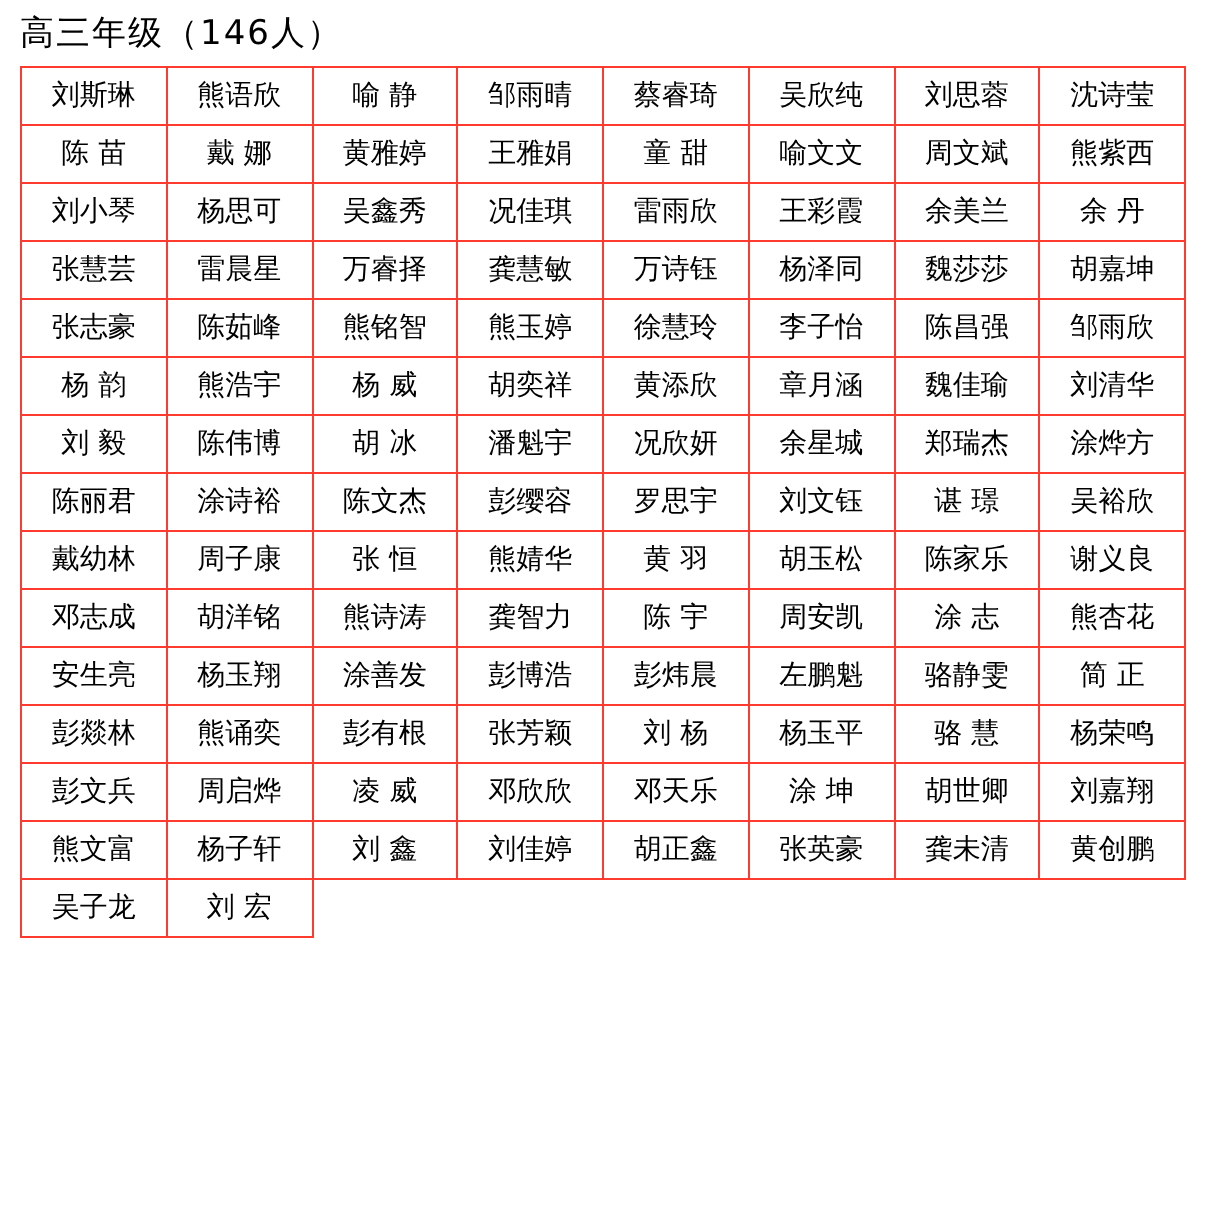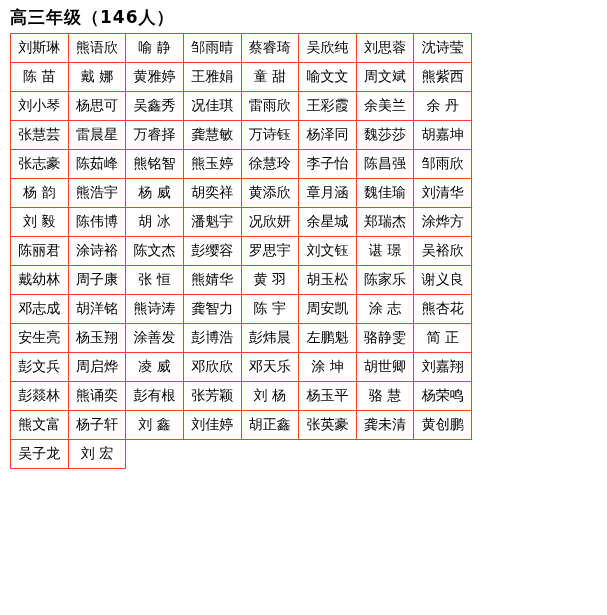--- a/index.html
+++ b/index.html
@@ -15,31 +15,31 @@
   }
   .page {
     width: 607px;
     height: 615px;
     position: relative;
     box-sizing: border-box;
     padding: 0;
   }
   .title {
     font-size: 17px;
-    font-weight: bold;
+    font-weight: normal;
     color: #000000;
     padding: 6px 0 5px 10px;
     letter-spacing: 1px;
     line-height: 22px;
     white-space: nowrap;
   }
   table.roster {
     border-collapse: collapse;
     table-layout: fixed;
-    width: 462px;
+    width: 583px;
     margin: 0 0 0 10px;
   }
   table.roster td {
     border: 1px solid #ff3b30;
     height: 28px;
     text-align: center;
     vertical-align: middle;
     font-size: 14px;
     color: #000000;
     padding: 0 2px;
@@ -162,40 +162,40 @@
           <td>安生亮</td>
           <td>杨玉翔</td>
           <td>涂善发</td>
           <td>彭博浩</td>
           <td>彭炜晨</td>
           <td>左鹏魁</td>
           <td>骆静雯</td>
           <td>简 正</td>
         </tr>
         <tr>
+          <td>彭燚林</td>
+          <td>熊诵奕</td>
+          <td>彭有根</td>
+          <td>张芳颖</td>
+          <td>刘 杨</td>
+          <td>杨玉平</td>
+          <td>骆 慧</td>
+          <td>杨荣鸣</td>
+        </tr>
+        <tr>
           <td>彭文兵</td>
           <td>周启烨</td>
           <td>凌 威</td>
           <td>邓欣欣</td>
           <td>邓天乐</td>
           <td>涂 坤</td>
           <td>胡世卿</td>
           <td>刘嘉翔</td>
         </tr>
         <tr>
-          <td>彭燚林</td>
-          <td>熊诵奕</td>
-          <td>彭有根</td>
-          <td>张芳颖</td>
-          <td>刘 杨</td>
-          <td>杨玉平</td>
-          <td>骆 慧</td>
-          <td>杨荣鸣</td>
-        </tr>
-        <tr>
           <td>熊文富</td>
           <td>杨子轩</td>
           <td>刘 鑫</td>
           <td>刘佳婷</td>
           <td>胡正鑫</td>
           <td>张英豪</td>
           <td>龚未清</td>
           <td>黄创鹏</td>
         </tr>
         <tr>

